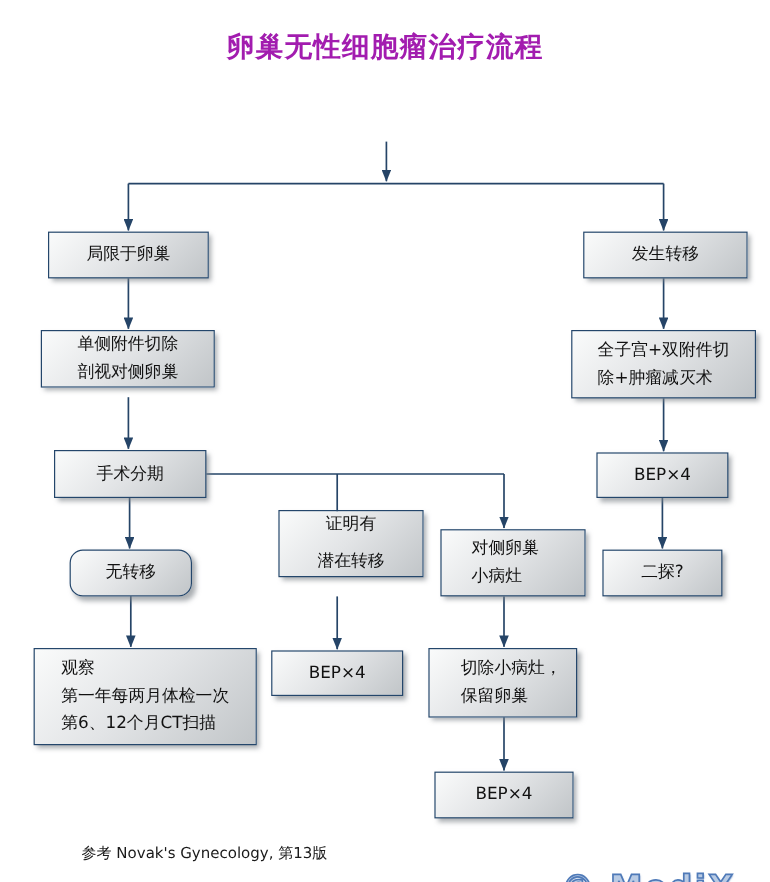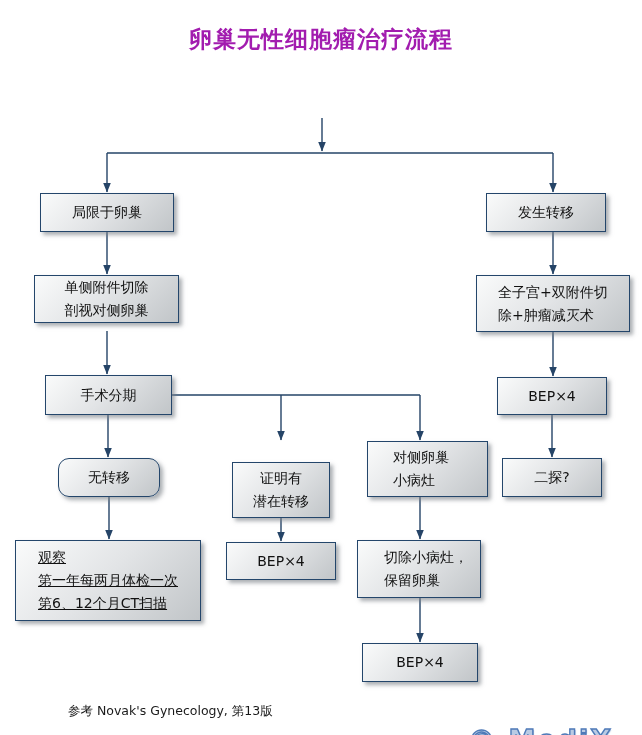--- a/index.html
+++ b/index.html
@@ -74,21 +74,21 @@
       <line x1="420" y1="497" x2="420" y2="539" marker-end="url(#arrow)"></line>
       <line x1="420" y1="598" x2="420" y2="642" marker-end="url(#arrow)"></line>
     </g>
   </svg>
 
 
   <div class="node align-center" style="left:40px;top:193px;width:134px;height:39px;">
     <span>局限于卵巢</span>
   </div>
 
-  <div class="node align-center" style="left:486px;top:193px;width:120px;height:39px;">
+  <div class="node align-center" style="left:486px;top:193px;width:137px;height:39px;">
     <span>发生转移</span>
   </div>
 
   <div class="node align-center" style="left:34px;top:275px;width:145px;height:48px;">
     <span>单侧附件切除</span>
     <span>剖视对侧卵巢</span>
   </div>
 
   <div class="node align-left" style="left:476px;top:275px;width:154px;height:57px;padding-left:21px;">
     <span>全子宫+双附件切</span>
@@ -96,39 +96,39 @@
   </div>
 
   <div class="node align-center" style="left:45px;top:375px;width:127px;height:40px;">
     <span>手术分期</span>
   </div>
 
   <div class="node align-center" style="left:58px;top:458px;width:102px;height:39px;border-radius:11px;">
     <span>无转移</span>
   </div>
 
-  <div class="node align-center" style="left:232px;top:462px;width:98px;height:56px;">
+  <div class="node align-center" style="left:232px;top:425px;width:121px;height:56px;justify-content:space-between;">
     <span>证明有</span>
     <span>潜在转移</span>
   </div>
 
   <div class="node align-left" style="left:367px;top:441px;width:121px;height:56px;padding-left:25px;">
     <span>对侧卵巢</span>
     <span>小病灶</span>
   </div>
 
   <div class="node align-center" style="left:497px;top:377px;width:110px;height:38px;">
     <span>BEP×4</span>
   </div>
 
   <div class="node align-center" style="left:502px;top:458px;width:100px;height:39px;">
     <span>二探?</span>
   </div>
 
-  <div class="node align-left" style="left:15px;top:540px;width:186px;height:81px;padding-left:22px;text-decoration:underline;">
+  <div class="node align-left" style="left:28px;top:540px;width:186px;height:81px;padding-left:22px;">
     <span>观察</span>
     <span>第一年每两月体检一次</span>
     <span>第6、12个月CT扫描</span>
   </div>
 
   <div class="node align-center" style="left:226px;top:542px;width:110px;height:38px;">
     <span>BEP×4</span>
   </div>
 
   <div class="node align-left" style="left:357px;top:540px;width:124px;height:58px;padding-left:26px;">

